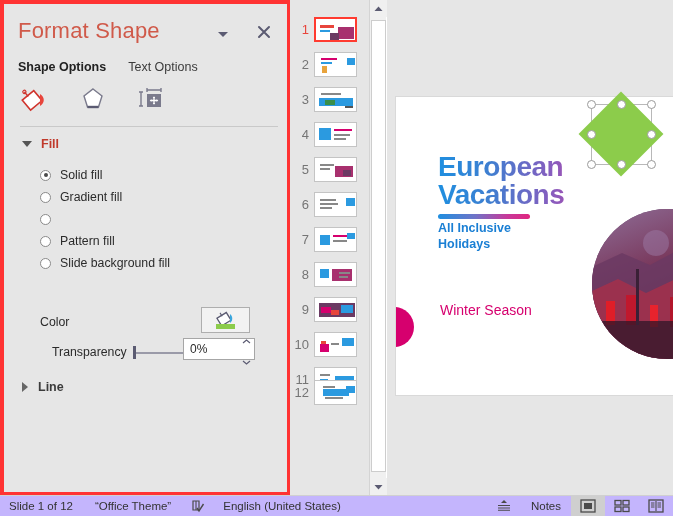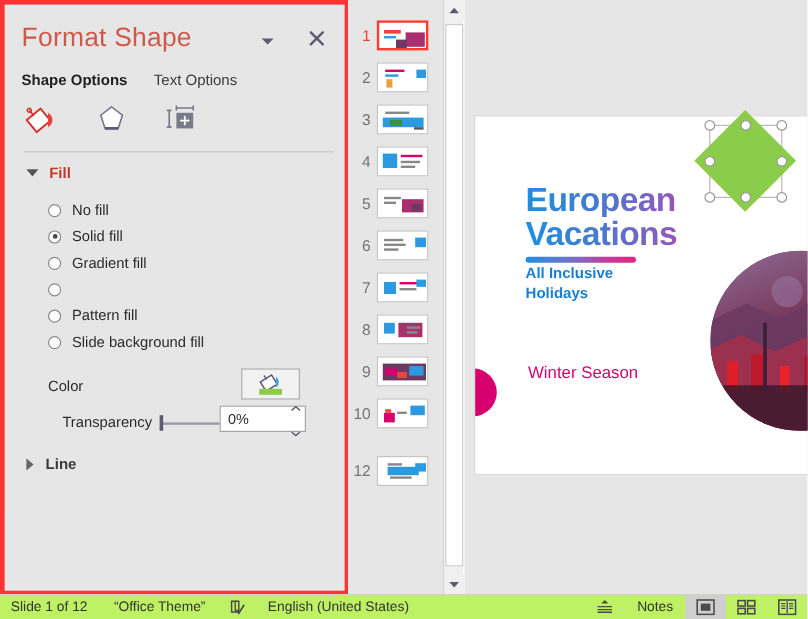--- a/index.html
+++ b/index.html
@@ -366,21 +366,21 @@
     background: #ffffff;
     border: 1px solid #9a9a9a;
     cursor: pointer;
   }
 
   
   #status-bar {
     position: absolute;
     left: 0; bottom: 0;
     width: 673px; height: 21px;
-    background: #bef264;
+    background: #c4b5fd;
     border-top: 1px solid #d0d0d0;
     display: flex; align-items: center;
     font-size: 11.5px;
     color: #333;
   }
   .sb-item { white-space: nowrap; cursor: default; }
   #sb-slide-count { margin-left: 9px; }
   #sb-theme { margin-left: 22px; }
   #sb-spellcheck { margin-left: 20px; width: 14px; height: 14px; cursor: pointer; }
   #sb-lang { margin-left: 18px; cursor: pointer; }
@@ -457,24 +457,20 @@
       </div>
 
       <div class="pane-sep"></div>
 
       <div id="fill-header">
         <div class="tri-down"></div>
         <div id="fill-label">Fill</div>
       </div>
 
       <div class="radio-list">
-        <div class="radio-row">
-          <span class="radio-mark"></span>
-          <span class="radio-text">No fill</span>
-        </div>
         <div class="radio-row checked">
           <span class="radio-mark"></span>
           <span class="radio-text">Solid fill</span>
         </div>
         <div class="radio-row">
           <span class="radio-mark"></span>
           <span class="radio-text">Gradient fill</span>
         </div>
         <div class="radio-row">
           <span class="radio-mark"></span>
@@ -636,20 +632,31 @@
         </div>
       </div>
       <div class="thumb-row" style="top: 327px;">
         <div class="thumb-num">10</div>
         <div class="thumb-box">
           <svg width="43" height="25" viewBox="0 0 43 25" style="display:block">
             <rect x="5" y="11" width="9" height="8" fill="#d6006e"></rect>
             <rect x="27" y="5" width="12" height="8" fill="#2b9ae0"></rect>
             <rect x="16" y="10" width="8" height="2" fill="#888"></rect>
             <rect x="6" y="8" width="5" height="3" fill="#e8453c"></rect>
+          </svg>
+        </div>
+      </div>
+      <div class="thumb-row" style="top: 362px;">
+        <div class="thumb-num">11</div>
+        <div class="thumb-box">
+          <svg width="43" height="25" viewBox="0 0 43 25" style="display:block">
+            <rect x="5" y="6" width="10" height="2" fill="#888"></rect>
+            <rect x="20" y="8" width="19" height="11" fill="#2b9ae0"></rect>
+            <rect x="14" y="15" width="8" height="5" fill="#d6006e"></rect>
+            <rect x="5" y="11" width="8" height="2" fill="#2b9ae0"></rect>
           </svg>
         </div>
       </div>
       <div class="thumb-row" style="top: 375px;">
         <div class="thumb-num">12</div>
         <div class="thumb-box">
           <svg width="43" height="25" viewBox="0 0 43 25" style="display:block">
             <rect x="8" y="8" width="26" height="7" fill="#2b9ae0"></rect>
             <rect x="10" y="16" width="18" height="2" fill="#888"></rect>
             <rect x="31" y="5" width="9" height="7" fill="#2b9ae0"></rect>

